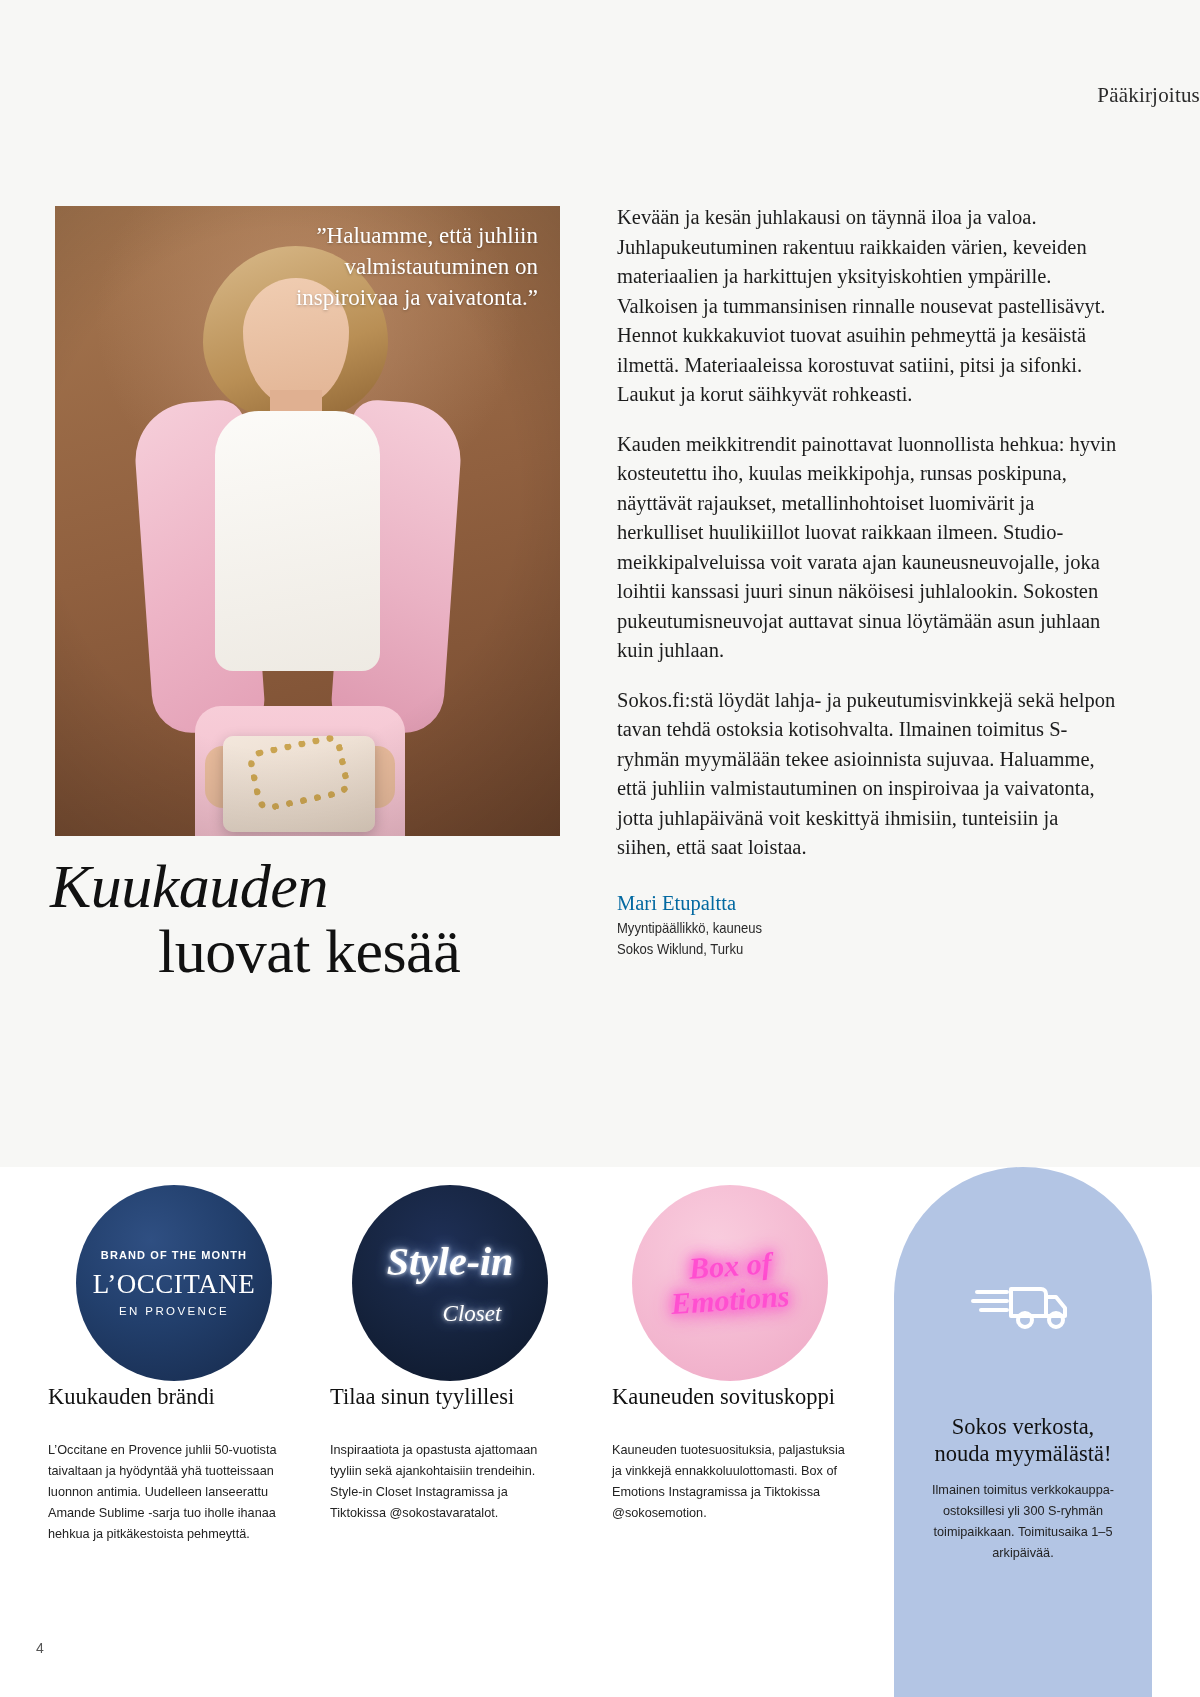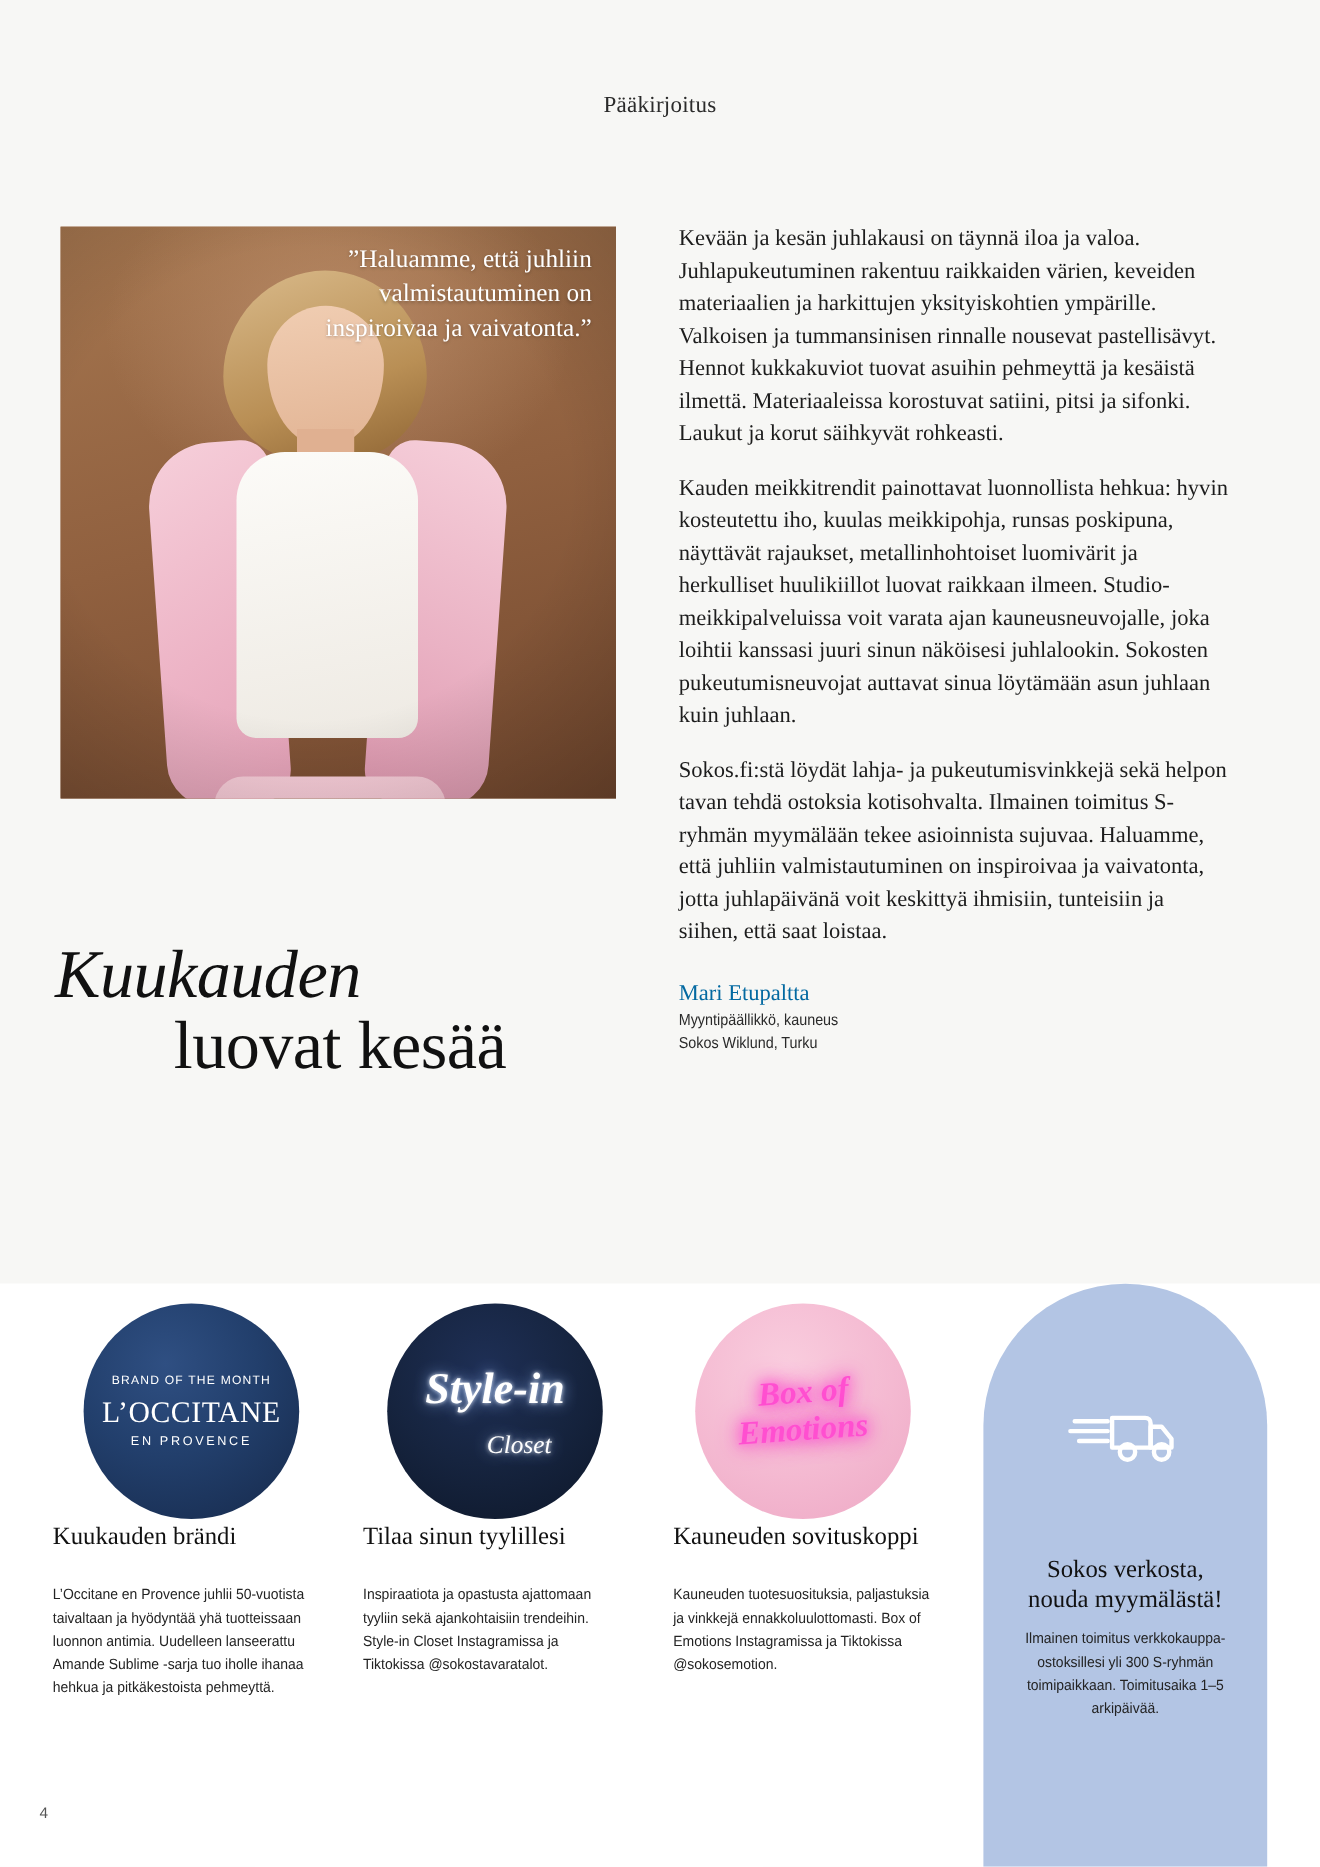--- a/index.html
+++ b/index.html
@@ -15,28 +15,28 @@
 
   
   .editorial {
     position: absolute; left: 0; top: 0;
     width: 1200px; height: 1167px;
     background: #f7f7f5;
   }
 
   .kicker {
     position: absolute; left: 0; top: 83px; width: 1200px;
-    text-align: center;
+    text-align: right;
     font-size: 21px; color: #2b2b2b; letter-spacing: .2px;
   }
 
   
   .photo-wrap {
     position: absolute; left: 55px; top: 206px;
-    width: 505px; height: 520px;
+    width: 505px; height: 630px;
     overflow: hidden;
     background: linear-gradient(160deg,#9d6c49 0%, #8d5f3f 45%, #7b5235 100%);
   }
   .photo-bg { position:absolute; inset:0;
     background:
       radial-gradient(ellipse 60% 45% at 50% 18%, rgba(205,160,125,.55), rgba(0,0,0,0) 70%),
       linear-gradient(165deg,#a5764f 0%, #90603f 50%, #74492f 100%);
   }
   
   .fig-hair {
@@ -164,21 +164,21 @@
     left: 22px;
     background: radial-gradient(circle at 45% 30%, #1e2f55 0%, #16243f 50%, #0d1729 100%);
   }
   .badge.b3 {
     left: 20px;
     background: radial-gradient(circle at 42% 30%, #f9cdde 0%, #f4b9d1 55%, #eda8c4 100%);
   }
 
   .locc-top {
     font-family: "Liberation Sans", sans-serif;
-    color:#fff; font-size: 11px; font-weight: normal; letter-spacing: 1.1px;
+    color:#fff; font-size: 11px; font-weight: bold; letter-spacing: 1.1px;
     margin-bottom: 10px;
   }
   .locc-main {
     color:#fff; font-size: 27px; letter-spacing: .5px; line-height:1;
   }
   .locc-sub {
     font-family: "Liberation Sans", sans-serif;
     color:#fff; font-size: 11.5px; letter-spacing: 2.4px; margin-top: 7px;
   }
 

